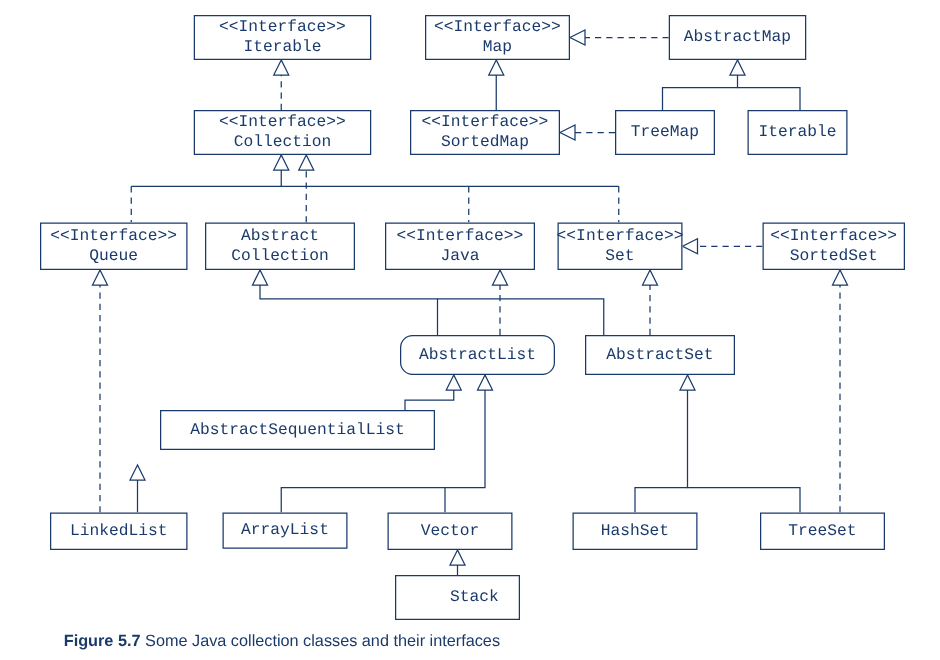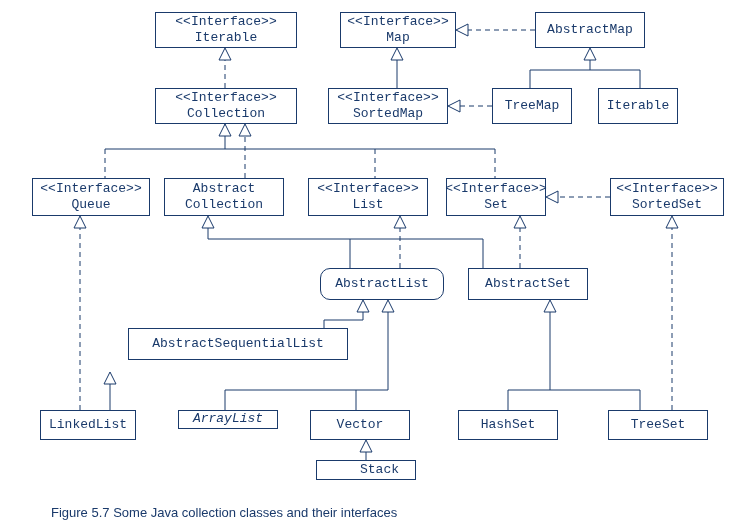--- a/index.html
+++ b/index.html
@@ -27,21 +27,21 @@
     line-height: 1.25;
     box-sizing: border-box;
     padding: 2px 4px;
   }
   .caption {
     position: absolute;
     font-family: Arial, Helvetica, sans-serif;
     font-size: 13px;
     color: #1a3a6b;
   }
-  .caption strong { font-weight: normal; padding-left: 11px; }
+  .caption strong { font-weight: bold; padding-left: 11px; }
   svg { position: absolute; left: 0; top: 0; }
   line, polyline { stroke: #1a3a6b; stroke-width: 1; fill: none; }
   .dashed { stroke-dasharray: 5 4; }
   polygon.hollow { stroke: #1a3a6b; stroke-width: 1; fill: #fff; }
 </style>
 </head>
 <body>
 
 <div class="canvas">
 
@@ -146,21 +146,21 @@
 <div class="box" style="left:32px; top:178px; width:118px; height:38px;">
   <span>&lt;&lt;Interface&gt;&gt;</span>
   <span>Queue</span>
 </div>
 <div class="box" style="left:164px; top:178px; width:120px; height:38px;">
   <span>Abstract</span>
   <span>Collection</span>
 </div>
 <div class="box" style="left:308px; top:178px; width:120px; height:38px;">
   <span>&lt;&lt;Interface&gt;&gt;</span>
-  <span>List</span>
+  <span>Java</span>
 </div>
 <div class="box" style="left:446px; top:178px; width:100px; height:38px;">
   <span>&lt;&lt;Interface&gt;&gt;</span>
   <span>Set</span>
 </div>
 <div class="box" style="left:610px; top:178px; width:114px; height:38px;">
   <span>&lt;&lt;Interface&gt;&gt;</span>
   <span>SortedSet</span>
 </div>
 
@@ -168,37 +168,37 @@
   <span>AbstractList</span>
 </div>
 <div class="box" style="left:468px; top:268px; width:120px; height:32px;">
   <span>AbstractSet</span>
 </div>
 
 <div class="box" style="left:128px; top:328px; width:220px; height:32px;">
   <span>AbstractSequentialList</span>
 </div>
 
-<div class="box" style="left:40px; top:410px; width:96px; height:30px;">
+<div class="box" style="left:40px; top:410px; width:110px; height:30px;">
   <span>LinkedList</span>
 </div>
-<div class="box" style="left:178px; top:410px; width:100px; height:19px;font-style:italic;">
+<div class="box" style="left:178px; top:410px; width:100px; height:29px;">
   <span>ArrayList</span>
 </div>
 <div class="box" style="left:310px; top:410px; width:100px; height:30px;">
   <span>Vector</span>
 </div>
 <div class="box" style="left:458px; top:410px; width:100px; height:30px;">
   <span>HashSet</span>
 </div>
 <div class="box" style="left:608px; top:410px; width:100px; height:30px;">
   <span>TreeSet</span>
 </div>
 
-<div class="box" style="left:316px; top:460px; width:100px; height:20px;padding-left:31px;">
+<div class="box" style="left:316px; top:460px; width:100px; height:36px;padding-left:31px;">
   <span>Stack</span>
 </div>
 
 <div class="caption" style="left:40px; top:505px;">
   <strong>Figure 5.7</strong>
   <span>Some Java collection classes and their interfaces</span>
 </div>
 
 </div>
 

